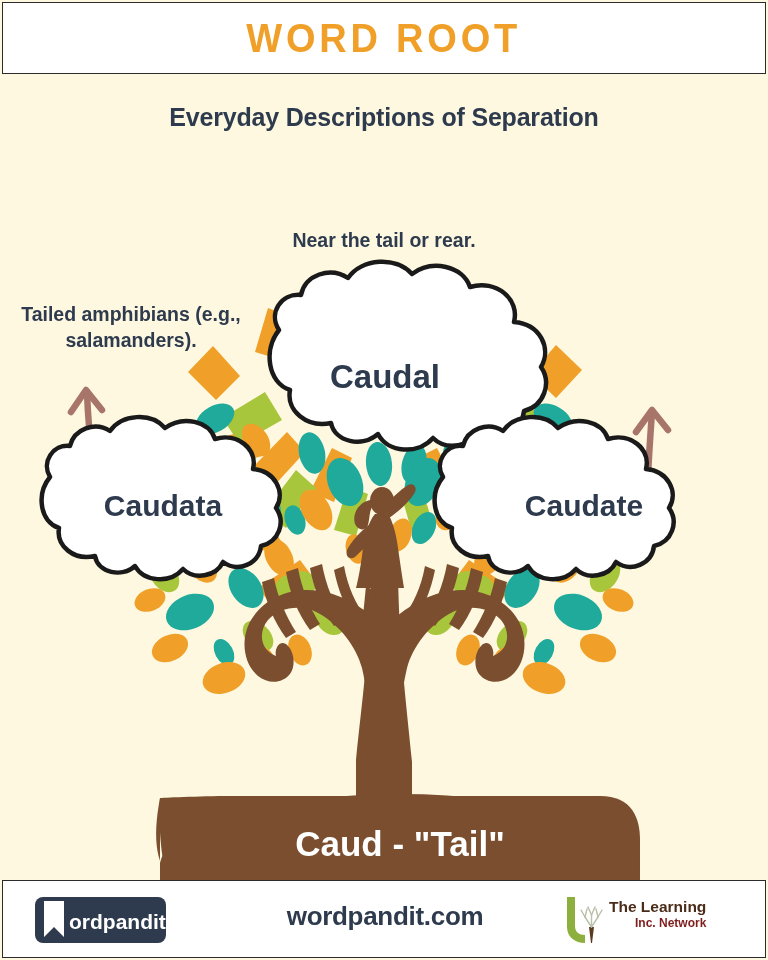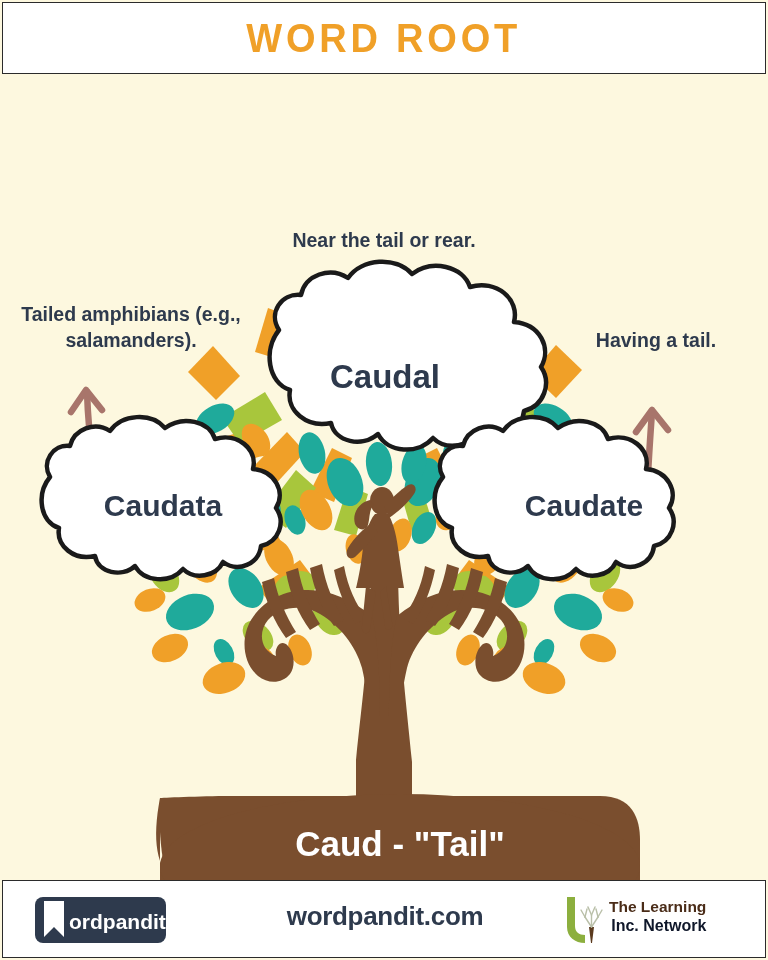--- a/index.html
+++ b/index.html
@@ -51,31 +51,32 @@
   .wp-logo {
     position:absolute; left:32px; top:16px; width:131px; height:46px;
   }
   .footer-url {
     position:absolute; left:0; width:764px; text-align:center; top:20px;
     font-size:26px; font-weight:bold; color:#2E3A4D; letter-spacing:-0.3px;
   }
   .tln-logo { position:absolute; right:22px; top:12px; width:180px; height:54px;text-align:right; }
   .tln-text { position:absolute; left:46px; top:4px; }
   .tln-line1 { font-size:15.5px; font-weight:bold; color:#4A2C18; line-height:1.25; }
-  .tln-line2 { font-size:16px; font-weight:bold; color:#0f172a; line-height:1.25; }
+  .tln-line2 { font-size:12px; font-weight:bold; color:#7f1d1d; line-height:1.25; }
 </style>
 </head>
 <body>
 
 <div id="stage">
 
   <div class="header">
     <div class="header-title">WORD ROOT</div>
   </div>
 
+  <div class="subtitle">Everyday Descriptions of Separation</div>
 
   <svg class="art" viewBox="0 0 768 884">
 
     <g>
 
       <g fill="#F0A028">
         <path d="M300 320 L268 308 L255 352 L288 362 Z"></path>
         <path d="M470 318 L503 306 L517 350 L484 360 Z"></path>
         <path d="M213 346 L188 372 L216 400 L240 376 Z"></path>
         <path d="M556 345 L582 370 L556 398 L531 374 Z"></path>
@@ -300,21 +301,20 @@
                C162 862 158 830 160 798 Z" fill="#7A4E2E"></path>
 
       <path d="M160 798 C152 840 156 868 176 884 L160 884 Z" fill="#7A4E2E"></path>
       <ellipse cx="400" cy="866" rx="240" ry="72" fill="#7A4E2E"></ellipse>
       <text x="400" y="856" text-anchor="middle" font-family="Liberation Sans, sans-serif" font-size="35" font-weight="bold" fill="#FFFFFF">Caud - "Tail"</text>
     </g>
   </svg>
 
   <div class="desc desc-left">Tailed amphibians (e.g., salamanders).</div>
   <div class="desc desc-top">Near the tail or rear.</div>
-  <div class="desc desc-right">Having a tail.</div>
 
   <div class="footer">
 
     <svg class="wp-logo" viewBox="0 0 131 46">
       <rect x="0" y="0" width="131" height="46" rx="8" fill="#2E3A4D"></rect>
       <path d="M9 4 L29 4 L29 40 L19 30 L9 40 Z" fill="#FFFFFF"></path>
       <text x="34" y="32" font-family="Liberation Sans, sans-serif" font-size="21" font-weight="bold" fill="#FFFFFF">ordpandit</text>
     </svg>
 
     <div class="footer-url">wordpandit.com</div>

